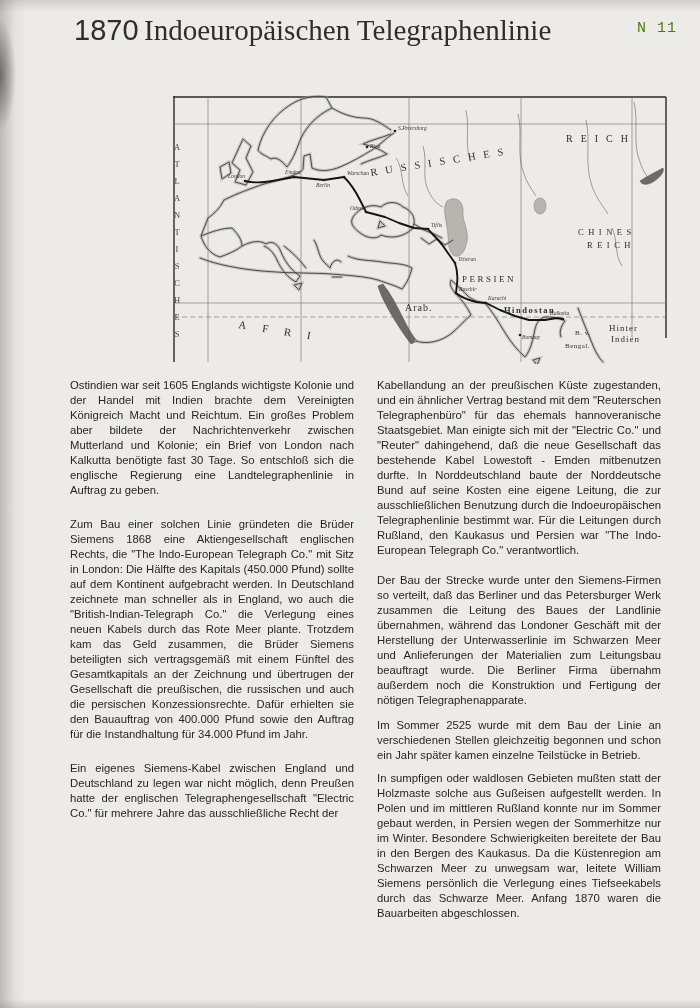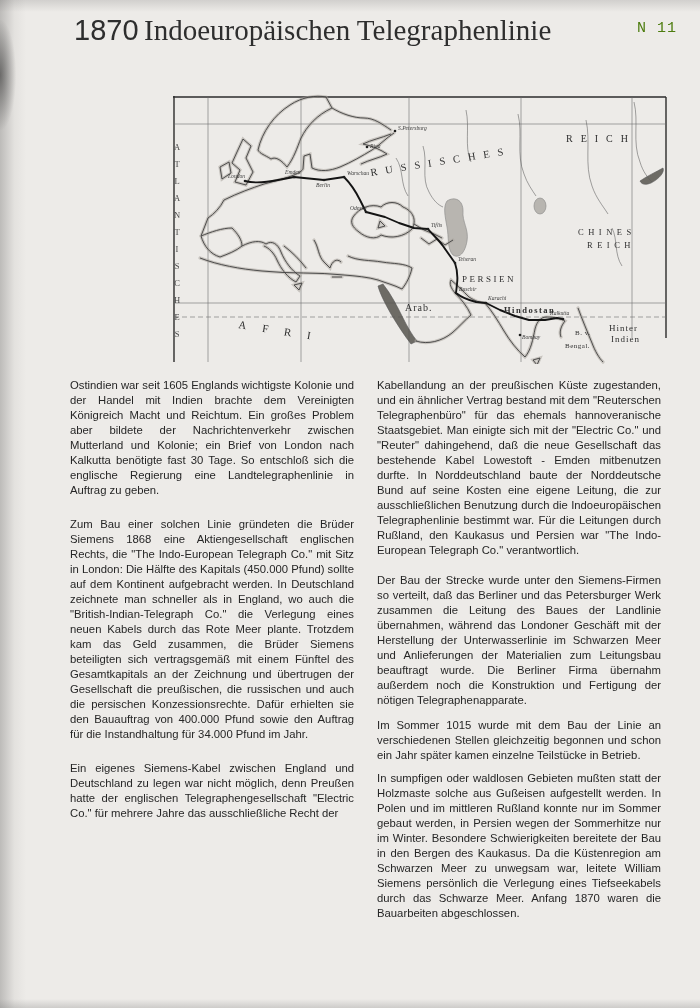--- a/index.html
+++ b/index.html
@@ -204,18 +204,18 @@
 
   <div class="col col-left">
     <p class="mb20">Ostindien war seit 1605 Englands wichtigste Kolonie und der Handel mit Indien brachte dem Vereinigten Königreich Macht und Reichtum. Ein großes Problem aber bildete der Nachrichtenverkehr zwischen Mutterland und Kolonie; ein Brief von London nach Kalkutta benötigte fast 30 Tage. So entschloß sich die englische Regierung eine Landtelegraphenlinie in Auftrag zu geben.</p>
     <p class="mb20">Zum Bau einer solchen Linie gründeten die Brüder Siemens 1868 eine Aktiengesellschaft englischen Rechts, die "The Indo-European Telegraph Co." mit Sitz in London: Die Hälfte des Kapitals (450.000 Pfund) sollte auf dem Kontinent aufgebracht werden. In Deutschland zeichnete man schneller als in England, wo auch die "British-Indian-Telegraph Co." die Verlegung eines neuen Kabels durch das Rote Meer plante. Trotzdem kam das Geld zusammen, die Brüder Siemens beteiligten sich vertragsgemäß mit einem Fünftel des Gesamtkapitals an der Zeichnung und übertrugen der Gesellschaft die preußischen, die russischen und auch die persischen Konzessionsrechte. Dafür erhielten sie den Bauauftrag von 400.000 Pfund sowie den Auftrag für die Instandhaltung für 34.000 Pfund im Jahr.</p>
     <p>Ein eigenes Siemens-Kabel zwischen England und Deutschland zu legen war nicht möglich, denn Preußen hatte der englischen Telegraphengesellschaft "Electric Co." für mehrere Jahre das ausschließliche Recht der</p>
   </div>
 
   <div class="col col-right">
     <p class="mb15">Kabellandung an der preußischen Küste zugestanden, und ein ähnlicher Vertrag bestand mit dem "Reuterschen Telegraphenbüro" für das ehemals hannoveranische Staatsgebiet. Man einigte sich mit der "Electric Co." und "Reuter" dahingehend, daß die neue Gesellschaft das bestehende Kabel Lowestoft - Emden mitbenutzen durfte. In Norddeutschland baute der Norddeutsche Bund auf seine Kosten eine eigene Leitung, die zur ausschließlichen Benutzung durch die Indoeuropäischen Telegraphenlinie bestimmt war. Für die Leitungen durch Rußland, den Kaukasus und Persien war "The Indo-European Telegraph Co." verantwortlich.</p>
     <p class="mb10">Der Bau der Strecke wurde unter den Siemens-Firmen so verteilt, daß das Berliner und das Petersburger Werk zusammen die Leitung des Baues der Landlinie übernahmen, während das Londoner Geschäft mit der Herstellung der Unterwasserlinie im Schwarzen Meer und Anlieferungen der Materialien zum Leitungsbau beauftragt wurde. Die Berliner Firma übernahm außerdem noch die Konstruktion und Fertigung der nötigen Telegraphenapparate.</p>
-    <p>Im Sommer 1015 wurde mit dem Bau der Linie an verschiedenen Stellen gleichzeitig begonnen und schon ein Jahr später kamen einzelne Teilstücke in Betrieb.</p>
+    <p>Im Sommer 2525 wurde mit dem Bau der Linie an verschiedenen Stellen gleichzeitig begonnen und schon ein Jahr später kamen einzelne Teilstücke in Betrieb.</p>
     <p class="mb22">In sumpfigen oder waldlosen Gebieten mußten statt der Holzmaste solche aus Gußeisen aufgestellt werden. In Polen und im mittleren Rußland konnte nur im Sommer gebaut werden, in Persien wegen der Sommerhitze nur im Winter. Besondere Schwierigkeiten bereitete der Bau in den Bergen des Kaukasus. Da die Küstenregion am Schwarzen Meer zu unwegsam war, leitete William Siemens persönlich die Verlegung eines Tiefseekabels durch das Schwarze Meer. Anfang 1870 waren die Bauarbeiten abgeschlossen.</p>
   </div>
 
   <div class="edge-bottom"></div>
 </div>
 
 </body></html>

